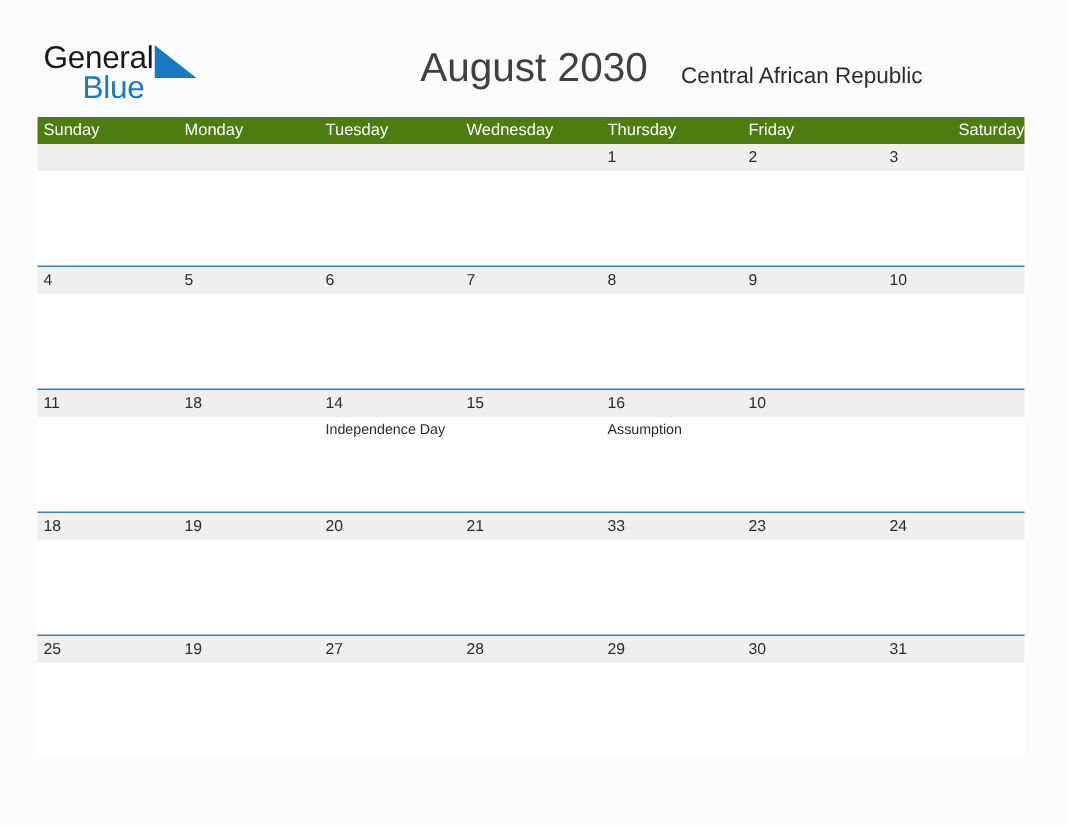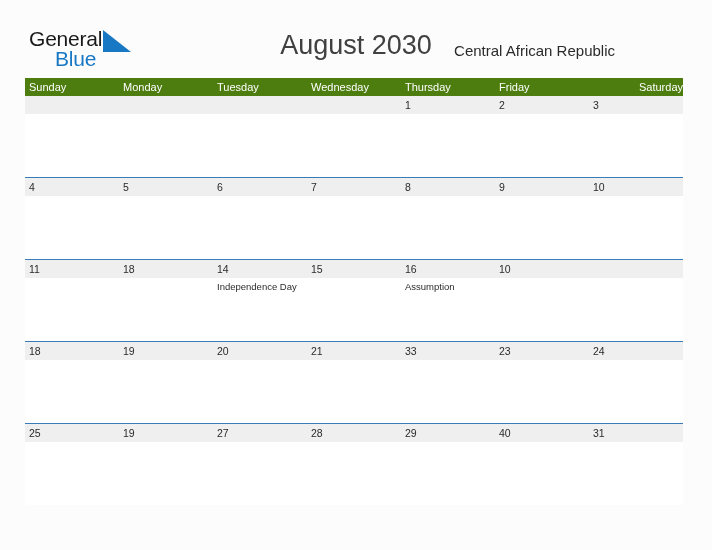--- a/index.html
+++ b/index.html
@@ -359,21 +359,21 @@
             <div class="day-cell">
               <span class="day-num">27</span>
             </div>
             <div class="day-cell">
               <span class="day-num">28</span>
             </div>
             <div class="day-cell">
               <span class="day-num">29</span>
             </div>
             <div class="day-cell">
-              <span class="day-num">40</span>
+              <span class="day-num">30</span>
             </div>
             <div class="day-cell">
               <span class="day-num">31</span>
             </div>
           </div>
           <div class="week-body">
             <div class="body-cell"></div>
             <div class="body-cell"></div>
             <div class="body-cell"></div>
             <div class="body-cell"></div>

